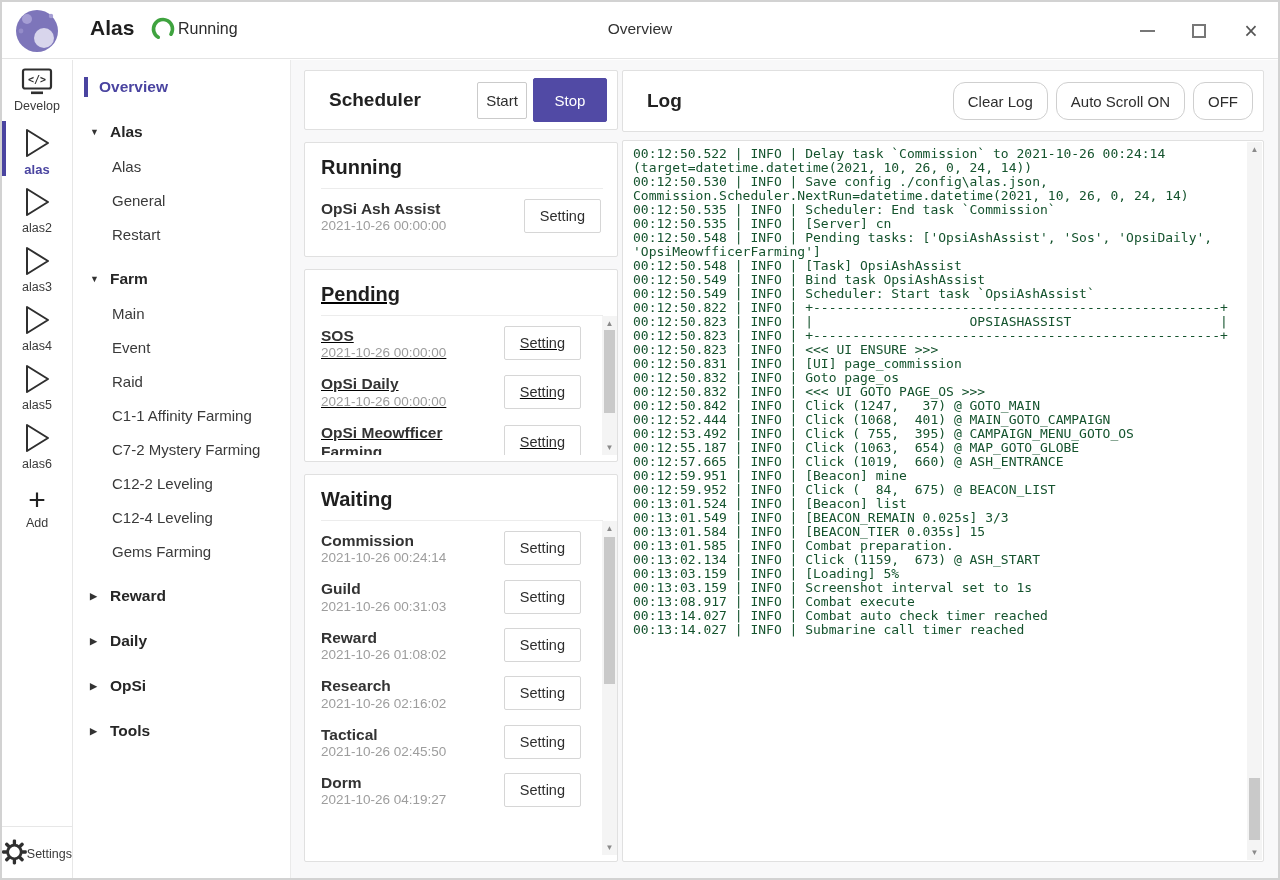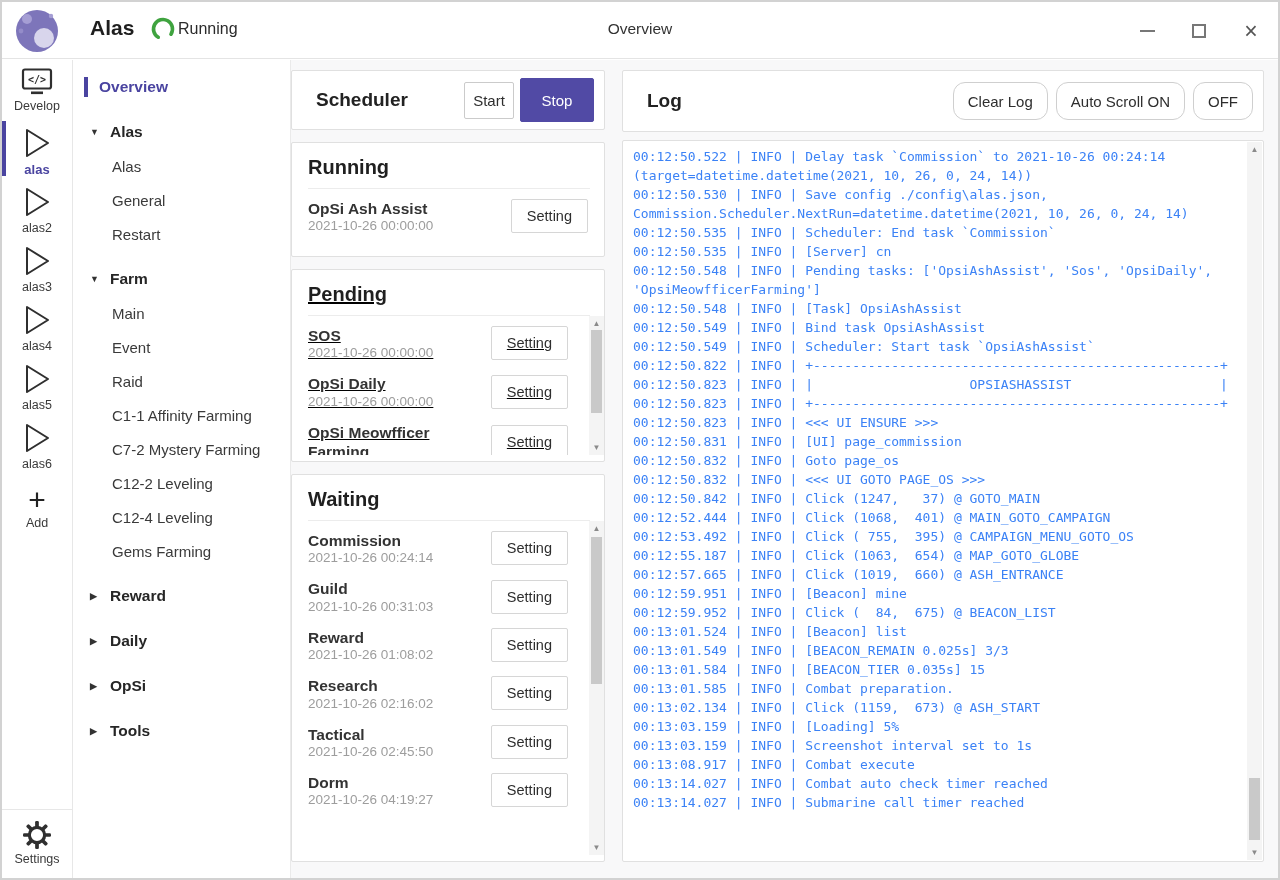--- a/index.html
+++ b/index.html
@@ -27,38 +27,38 @@
   
   .rail { position:absolute; top:58px; left:0; bottom:0; width:71px; background:#fff;
           border-right:1px solid #e7e7e7; }
   .rail-item { position:relative; width:100%; display:flex; flex-direction:column;
                align-items:center; padding-top:8px; height:59px; cursor:pointer; }
   .rail-item .lbl { font-size:12.5px; color:#3a3a3a; margin-top:3px; }
   .rail-item.active .lbl { color:#4a44a0; font-weight:bold; font-size:13px; }
   .rail-bar { position:absolute; left:0; top:2px; width:4px; height:55px; background:#4a44a0; }
   .rail-add { font-size:30px; font-weight:300; color:#222; line-height:26px; }
   .rail-settings { position:absolute; bottom:0; left:0; width:100%; border-top:1px solid #e7e7e7;
-                   display:flex; flex-direction:column; align-items:center; padding:11px 0 12px; cursor:pointer; }
+                   display:flex; flex-direction:row; align-items:center; padding:11px 0 12px; cursor:pointer; }
   .rail-settings .lbl { font-size:12.5px; color:#3a3a3a; margin-top:3px; }
 
   
   .nav { position:absolute; top:58px; left:71px; bottom:0; width:218px; background:#fff;
          border-right:1px solid #eaeaea; padding-top:10px; overflow:hidden; }
   .nav-item { position:relative; display:flex; align-items:center; height:34px; cursor:pointer; }
   .nav-overview { font-weight:bold; color:#4a44a0; font-size:15.5px; padding-left:26px; }
   .nav-overview .bar { position:absolute; left:11px; top:7px; width:4px; height:20px; background:#4a44a0; }
   .nav-group { padding-left:17px; font-weight:bold; font-size:15.5px; color:#262626; margin-top:11px; }
   .nav-group .tri { font-size:9px; color:#333; width:15px; margin-right:5px; }
   .nav-child { padding-left:39px; font-size:15px; color:#3a3a3a; }
 
   
   .main { position:absolute; top:58px; left:289px; right:0; bottom:0; background:#f8f8f9; }
   .card { background:#fff; border:1px solid #e0e0e0; border-radius:2px; }
 
-  .mid-col { position:absolute; left:0; top:10px; width:314px; }
+  .mid-col { position:absolute; left:13px; top:10px; width:314px; }
   .scheduler-card { height:60px; display:flex; align-items:center; padding:0 10px 0 24px; margin-bottom:12px; }
   .scheduler-title { font-size:19px; font-weight:600; color:#222; flex:1; }
   .btn { font-family:"Liberation Sans", sans-serif; background:#fff; border:1px solid #cbcbcb;
          border-radius:2px; color:#2e2e2e; cursor:pointer; }
   .btn-start { min-width:50px; height:37px; font-size:15px; margin-right:6px; }
   .btn-stop { min-width:74px; height:44px; font-size:15px; background:#514aa5; border-color:#514aa5;
               color:#fff; }
 
   .task-card { margin-bottom:12px; overflow:hidden; position:relative; }
   .card-running { height:115px; }
@@ -82,22 +82,22 @@
   .arr-up { top:3px; } .arr-down { bottom:3px; }
   .fakebar .thumb { position:absolute; left:2px; width:11px; background:#c9c9c9; }
 
   
   .log-col { position:absolute; left:331px; top:10px; right:14px; }
   .log-header { height:62px; display:flex; align-items:center; padding:0 10px 0 24px; margin-bottom:8px; }
   .log-title { font-size:19px; font-weight:600; color:#222; flex:1; }
   .log-btn { height:38px; padding:0 14px; font-size:15px; margin-left:8px; border-color:#cfcfcf;border-radius:12px; }
   .log-card { position:relative; height:722px; }
   .log-content { position:absolute; top:6px; left:10px; right:22px; bottom:6px; overflow:hidden; }
-  .log-line { font-family:"DejaVu Sans Mono", monospace; font-size:13px; line-height:19px;
-              color:#3b82f6; white-space:pre-wrap; overflow-wrap:break-word; }
+  .log-line { font-family:"DejaVu Sans Mono", monospace; font-size:13px; line-height:14px;
+              color:#14532d; white-space:pre-wrap; overflow-wrap:break-word; }
   .log-bar { top:1px; right:1px; bottom:1px; }
 </style>
 </head>
 <body>
 
 <div class="window">
 
   <div class="header">
     <svg class="logo" viewBox="0 0 44 44">
       <circle cx="22" cy="22" r="21" fill="#7d75ba"></circle>

